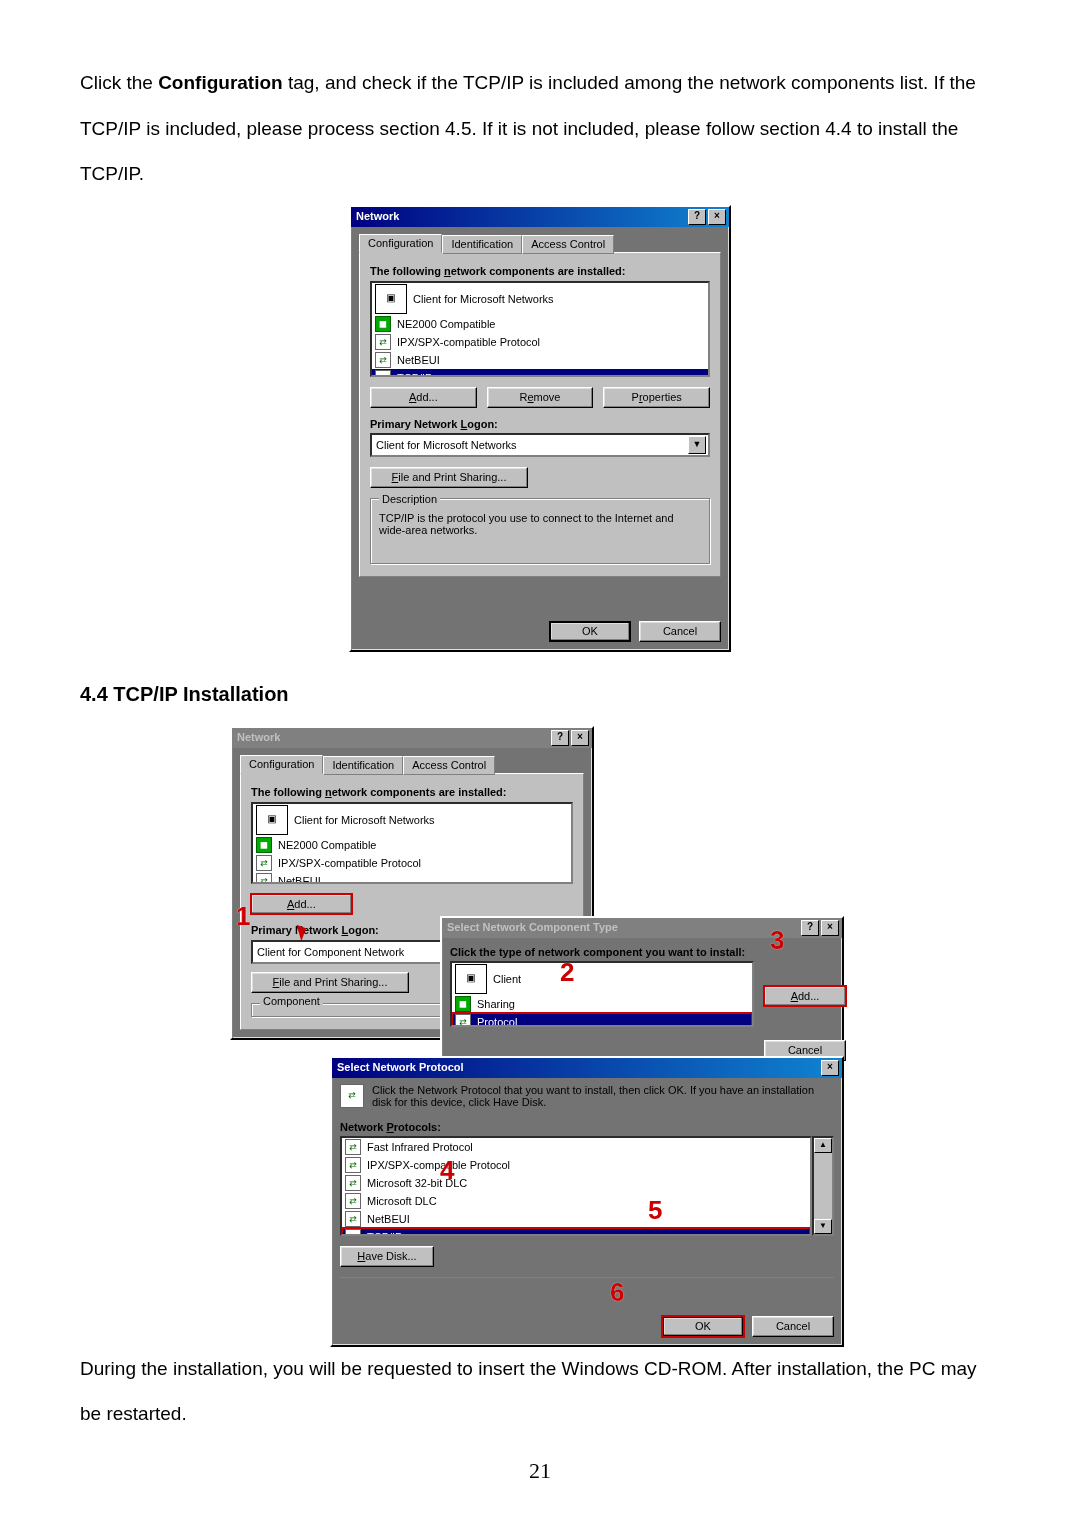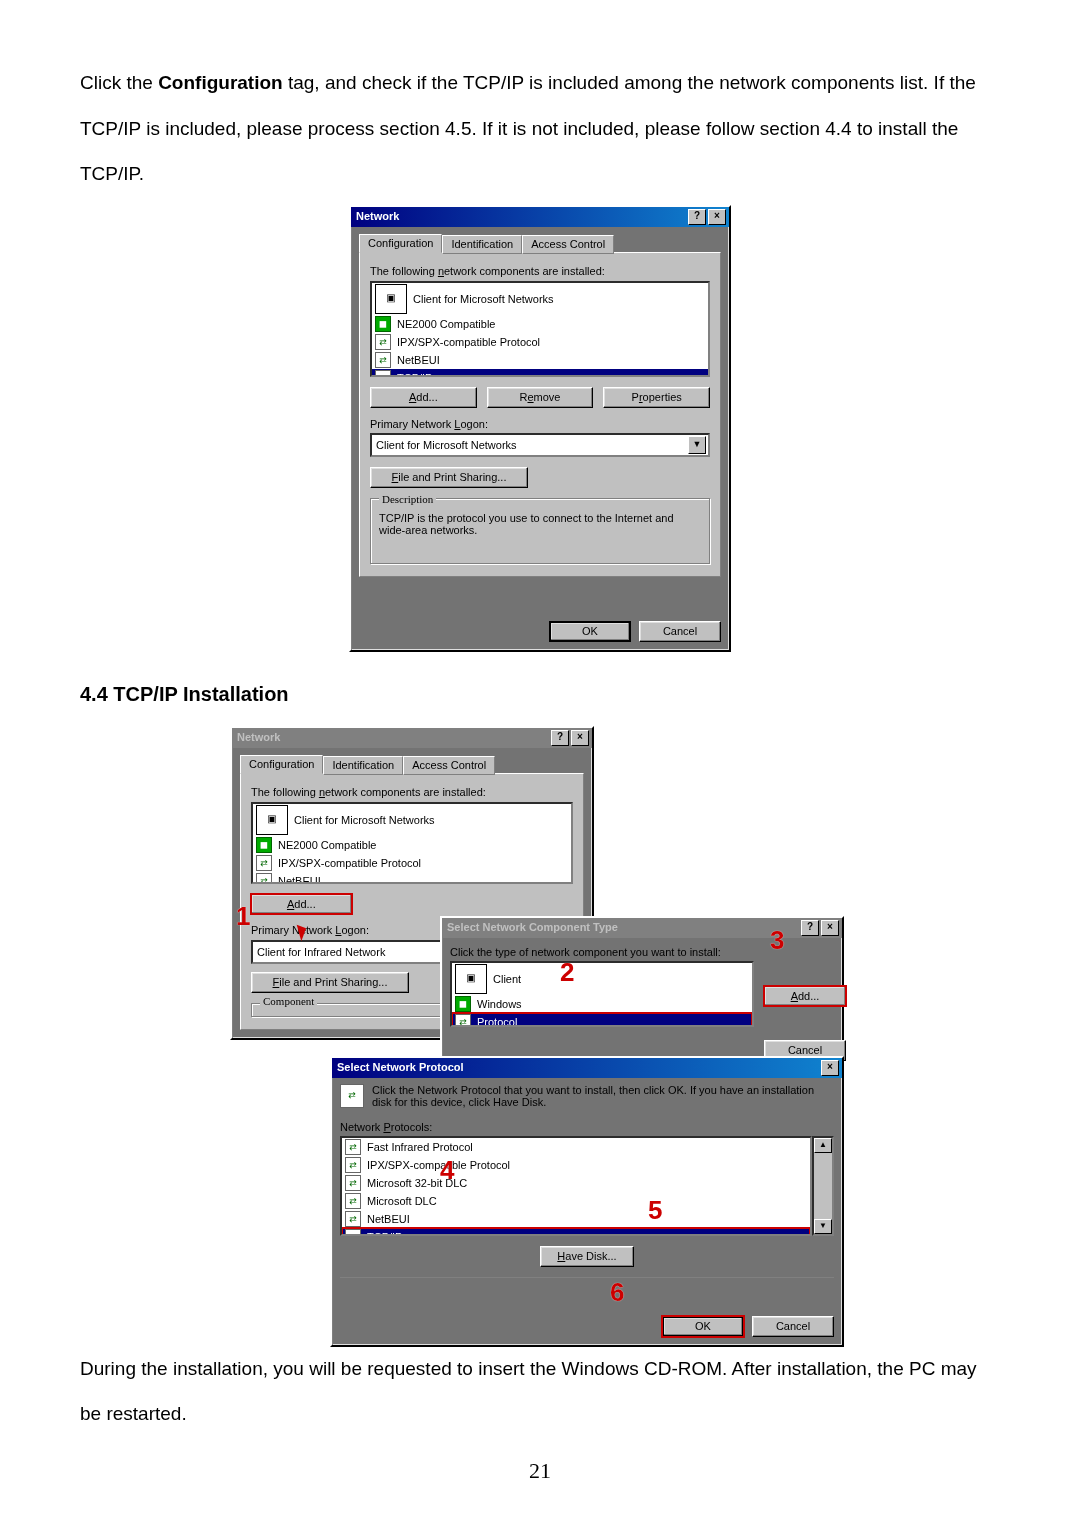--- a/index.html
+++ b/index.html
@@ -62,21 +62,21 @@
     background:#c0c0c0; padding:2px 8px 3px 8px;
     border:1px solid; border-color:#fff #808080 #c0c0c0 #fff;
     position:relative; top:1px; white-space:nowrap;
   }
   .tab.inactive { border-color:#fff #808080 #808080 #fff; top:2px; color:#000; }
   .tabpanel {
     border:1px solid; border-color:#fff #808080 #808080 #fff;
     padding:10px 10px 12px 10px; background:#c0c0c0;
   }
 
-  .label { margin:2px 0 3px 0; }
+  .label { margin:2px 0 3px 0;font-weight:bold; }
   .listbox, .combo, .textbox {
     background:#fff; border:2px inset #808080;
   }
   .listbox { height:92px; overflow:auto; }
   .listbox .item {
     display:flex; align-items:center; gap:6px; padding:1px 3px; white-space:nowrap;
   }
   .listbox .item.selected { background:#000080; color:#fff; }
 
   .btn {
@@ -92,21 +92,21 @@
   .btn-row .btn { flex:1; }
 
   .combo { display:flex; align-items:center; justify-content:space-between; padding:1px 2px 1px 4px; }
   .combo .arrow {
     width:16px; height:16px; background:#c0c0c0;
     border:1px solid; border-color:#fff #000 #000 #fff;
     text-align:center; font-size:9px; line-height:14px;
   }
 
   .groupbox { border:1px solid #808080; box-shadow:inset 1px 1px 0 #fff,1px 1px 0 #fff; padding:6px 8px 8px 8px; margin-top:10px; }
-  .groupbox > .legend { position:relative; top:-12px; background:#c0c0c0; padding:0 3px; display:inline-block;font-family:Liberation Serif, serif; }
+  .groupbox > .legend { position:relative; top:-12px; background:#c0c0c0; padding:0 3px; display:inline-block; }
 
   .footer { display:flex; justify-content:flex-end; gap:8px; padding:8px; }
 
   .u { text-decoration: underline; }
 
   
   .ico { width:14px; height:14px; display:inline-flex; align-items:center; justify-content:center; font-size:10px; }
   .ico.client { background:#fff; border:1px solid #000; color:#000; }
   .ico.adapter { background:#0a0; border:1px solid #060; color:#fff; }
   .ico.proto { background:#fff; border:1px solid #666; color:#060; }
@@ -262,21 +262,21 @@
                   <span>NetBEUI</span>
                 </div>
             </div>
             <div class="btn-row">
               <div class="btn redbox"><span class="u">A</span>dd...</div>
               <div class="btn" style="visibility:hidden">X</div>
               <div class="btn" style="visibility:hidden">X</div>
             </div>
             <div class="label" style="margin-top:10px">Primary Network <span class="u">L</span>ogon:</div>
             <div class="combo">
-              <span>Client for Infrared Network</span>
+              <span>Client for Component Network</span>
               <span class="arrow">▼</span>
             </div>
             <div style="margin-top:8px">
               <div class="btn" style="display:inline-block;min-width:136px"><span class="u">F</span>ile and Print Sharing...</div>
             </div>
             <div class="groupbox" style="height:6px;padding-top:3px;padding-bottom:3px">
               <span class="legend">Component</span>
             </div>
           </div>
         </div>
@@ -293,21 +293,21 @@
         <div class="client" style="display:flex;gap:10px;">
           <div style="flex:1">
             <div class="label">Click the type of network component you want to install:</div>
             <div class="listbox" style="height:62px">
               <div class="item">
                   <span class="ico client"></span>
                   <span>Client</span>
                 </div>
               <div class="item">
                   <span class="ico adapter"></span>
-                  <span>Windows</span>
+                  <span>Sharing</span>
                 </div>
               <div class="item selected redbox">
                   <span class="ico proto"></span>
                   <span>Protocol</span>
                 </div>
 
             </div>
           </div>
           <div style="width:70px;display:flex;flex-direction:column;gap:6px;align-items:stretch;padding-top:14px">
             <div class="btn small redbox"><span class="u">A</span>dd...</div>
@@ -358,21 +358,21 @@
                       <span>TCP/IP</span>
                     </div>
                 </div>
                 <div class="vscroll" style="background:#c0c0c0;border:2px inset #808080;">
                   <div class="scrollbtn">▲</div>
                   <div class="scrollbtn">▼</div>
                 </div>
               </div>
             </div>
           </div>
-          <div style="display:flex;justify-content:center;margin-top:10px">
+          <div style="display:flex;justify-content:flex-start;margin-top:10px">
             <div class="btn"><span class="u">H</span>ave Disk...</div>
           </div>
           <div style="border-top:1px solid #808080;box-shadow:0 1px 0 #fff inset;margin:10px 0"></div>
           <div style="display:flex;justify-content:flex-end;gap:8px">
             <div class="btn def small redbox">OK</div>
             <div class="btn small">Cancel</div>
           </div>
         </div>
       </div>
 

